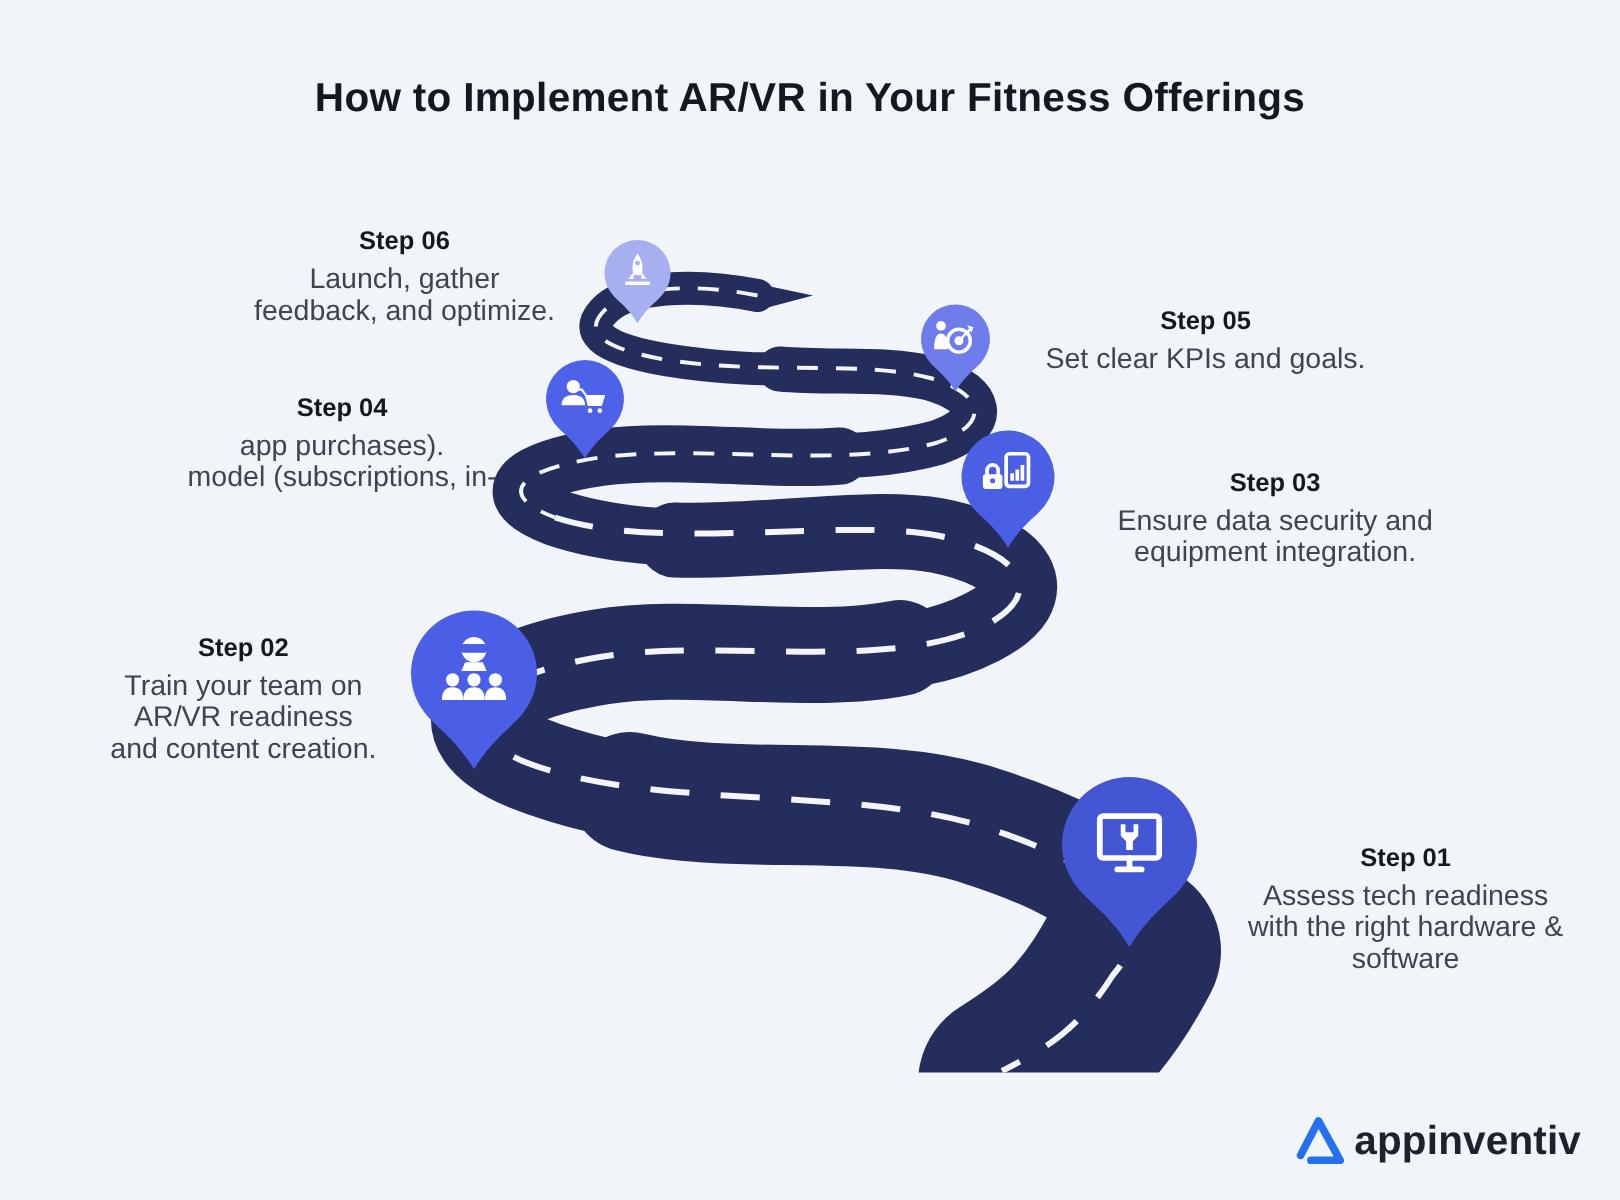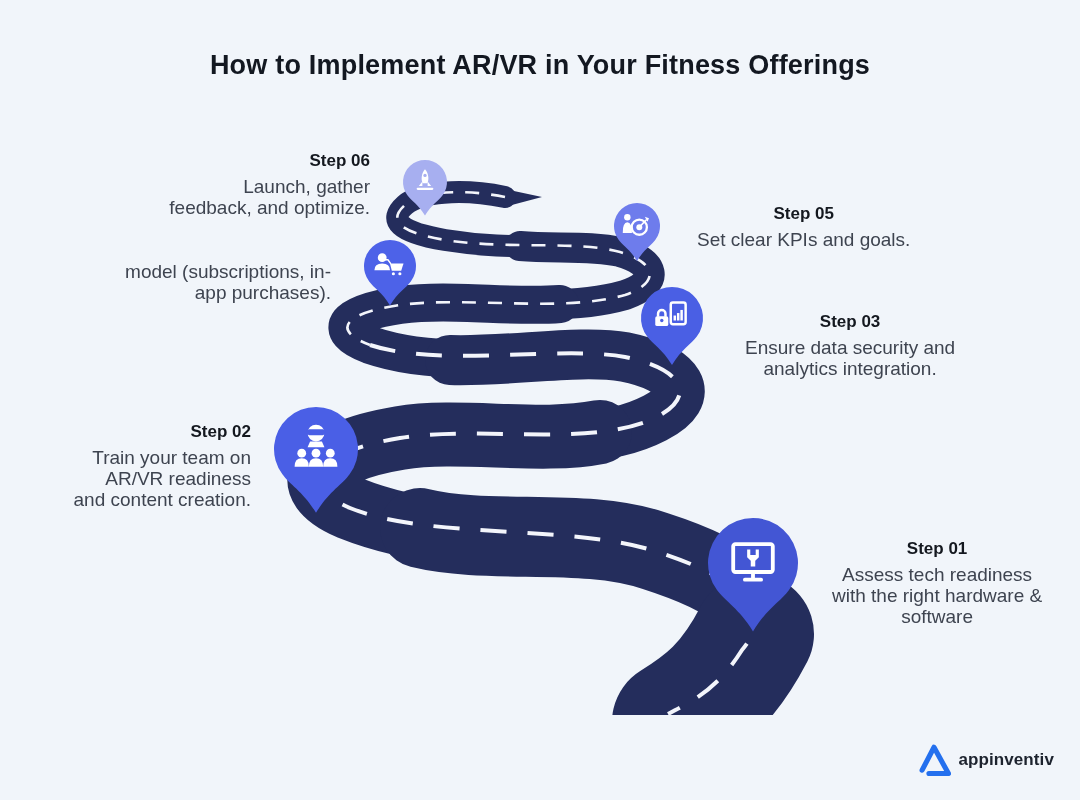--- a/index.html
+++ b/index.html
@@ -10,29 +10,29 @@
     position:relative;
   }
   .canvas{position:absolute;inset:0;}
   .page-title{
     position:absolute;top:50px;left:0;width:100%;
     text-align:center;font-size:27px;font-weight:700;color:#131821;
     margin:0;letter-spacing:0.2px;
   }
   .roadmap-svg{position:absolute;left:0;top:0;}
   .step-block{position:absolute;}
-  .step-block.right{text-align:right;}
+  .step-block.right{text-align:center;}
   .step-block.left{text-align:center;}
   .step-title{font-size:17px;font-weight:700;color:#14181f;line-height:21px;margin-bottom:5px;}
   .step-line{font-size:19px;color:#3e4450;line-height:21px;white-space:nowrap;}
   .brand{
     position:absolute;right:26px;top:744px;
     display:flex;align-items:center;gap:7px;
   }
-  .brand-text{font-size:17px;font-weight:600;color:#1d232e;letter-spacing:0.1px;}
+  .brand-text{font-size:27px;font-weight:600;color:#1d232e;letter-spacing:0.1px;}
 </style>
 </head>
 <body style="background: rgb(241, 245, 250);">
 
 <div class="canvas">
 
   <h1 class="page-title">How to Implement AR/VR in Your Fitness Offerings</h1>
 
   <svg class="roadmap-svg" width="1080" height="800" viewBox="0 0 1080 800">
     <defs>
@@ -134,38 +134,39 @@
     <div class="step-line">Launch, gather</div>
     <div class="step-line">feedback, and optimize.</div>
   </div>
 
   <div class="step-block left" style="left:697px;top:203px;">
     <div class="step-title">Step 05</div>
     <div class="step-line">Set clear KPIs and goals.</div>
   </div>
 
   <div class="step-block right" style="right:749px;top:261px;">
+    <div class="step-title">Step 04</div>
+    <div class="step-line">app purchases).</div>
     <div class="step-line">model (subscriptions, in-</div>
-    <div class="step-line">app purchases).</div>
   </div>
 
   <div class="step-block left" style="left:745px;top:311px;">
     <div class="step-title">Step 03</div>
     <div class="step-line">Ensure data security and</div>
-    <div class="step-line">analytics integration.</div>
+    <div class="step-line">equipment integration.</div>
   </div>
 
   <div class="step-block right" style="right:829px;top:421px;">
     <div class="step-title">Step 02</div>
     <div class="step-line">Train your team on</div>
     <div class="step-line">AR/VR readiness</div>
     <div class="step-line">and content creation.</div>
   </div>
 
-  <div class="step-block left" style="left:832px;top:538px;">
+  <div class="step-block left" style="left:832px;top:561px;">
     <div class="step-title">Step 01</div>
     <div class="step-line">Assess tech readiness</div>
     <div class="step-line">with the right hardware &amp;</div>
     <div class="step-line">software</div>
   </div>
 
   <div class="brand">
     <svg width="34" height="32" viewBox="0 0 40 36">
       <path d="M 6 30 L 20 3 L 37 34 L 14 34" fill="none" stroke-width="6" stroke-linejoin="round" stroke-linecap="round" stroke="#2470ee"></path>
     </svg>

